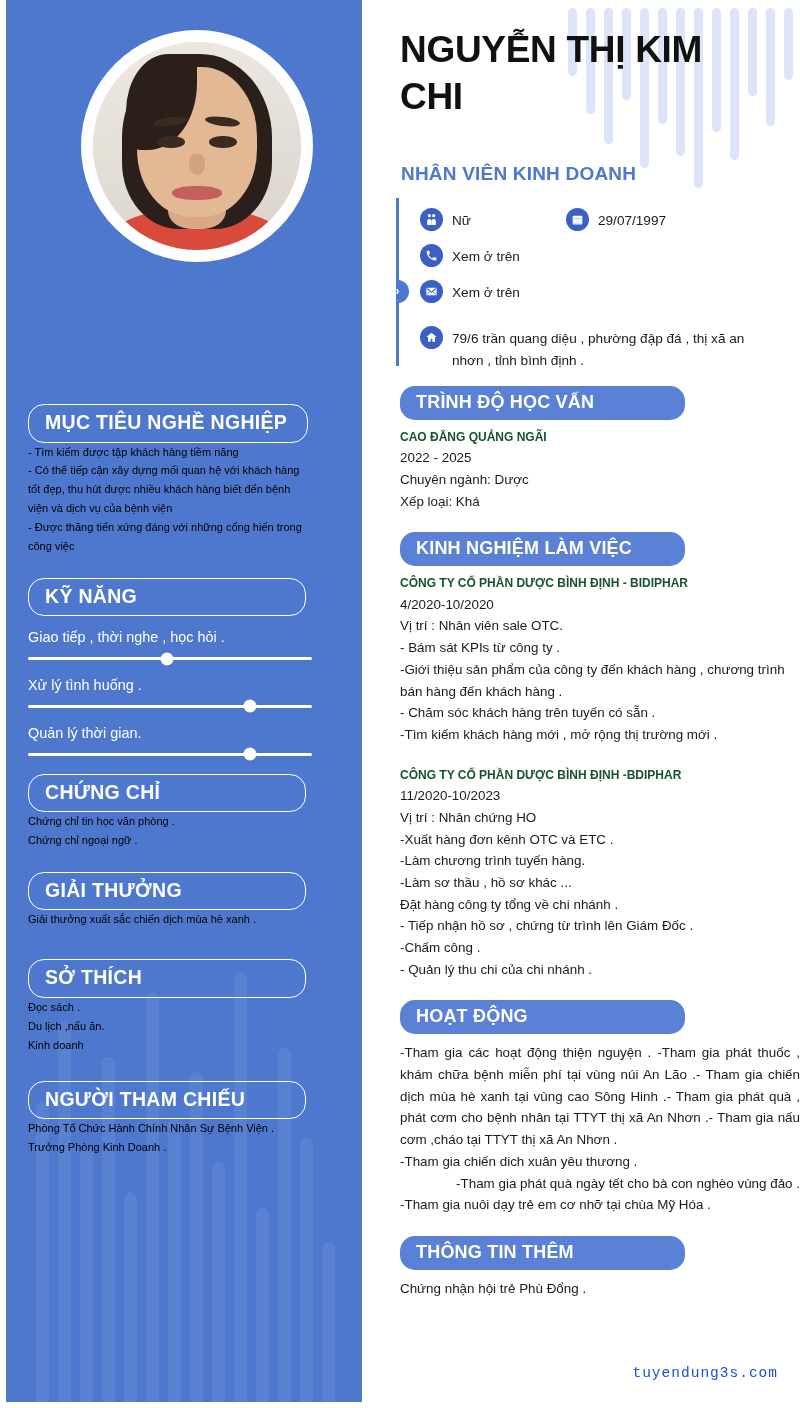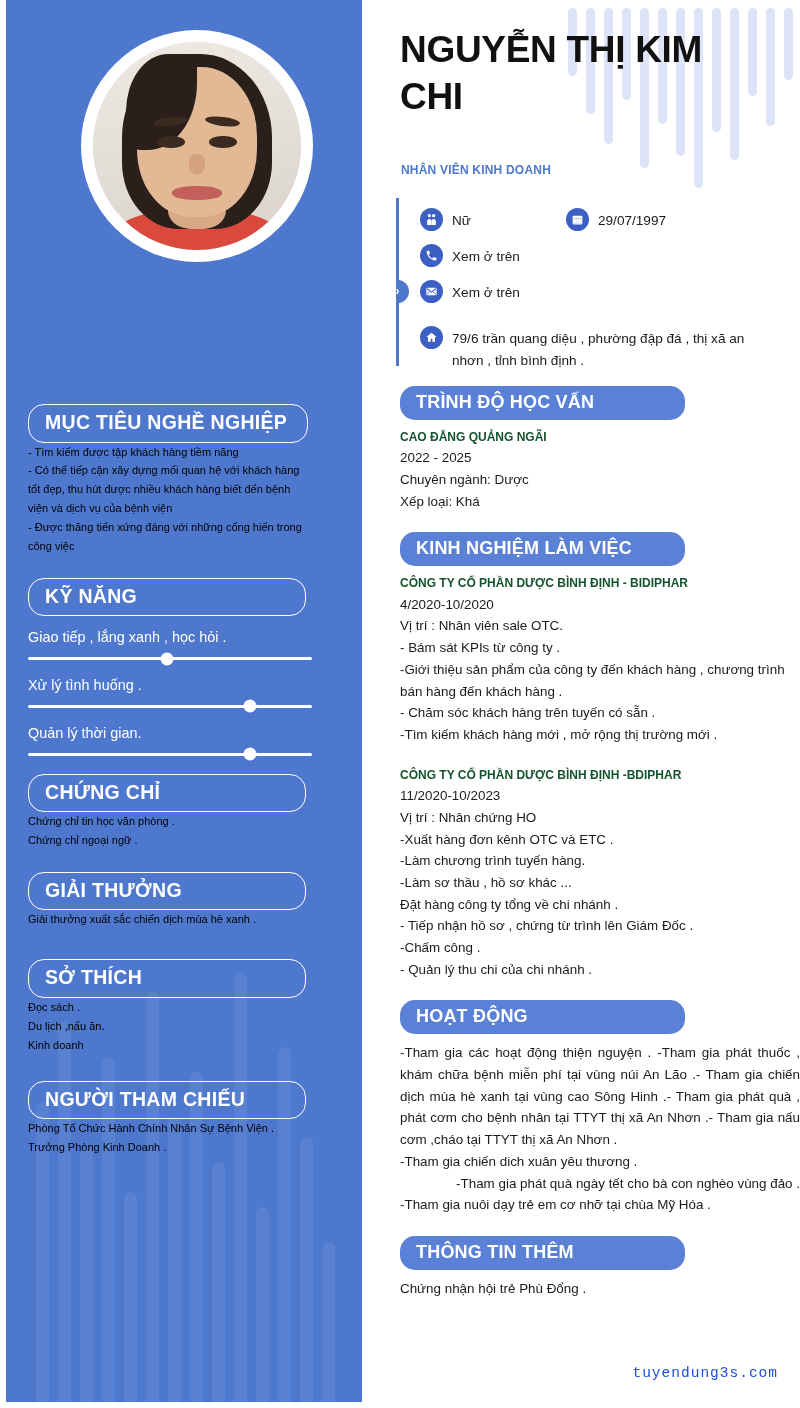--- a/index.html
+++ b/index.html
@@ -136,21 +136,21 @@
     font-size: 37px;
     font-weight: bold;
     color: #111111;
     line-height: 1.28;
     letter-spacing: -0.3px;
     z-index: 2;
   }
   .role {
     position: absolute;
     left: 5px; top: 163px;
-    font-size: 12px;
+    font-size: 19px;
     font-weight: bold;
     color: #4d78ce;
     letter-spacing: 0.2px;
     z-index: 2;
   }
 
   
   .contact {
     position: absolute;
     left: 0; top: 198px;
@@ -269,21 +269,21 @@
           <p> - Có thể tiếp cận xây dựng mối quan hệ với khách hàng tốt đẹp, thu hút được nhiều khách hàng biết đến bệnh viện và dịch vụ của bệnh viện</p>
           <p> - Được thăng tiến xứng đáng với những cống hiến trong công việc</p>
         </div>
       </div>
 
       <div style="height:18px"></div>
 
       <div class="side-section">
         <div class="side-head">KỸ NĂNG</div>
         <div class="skill">
-          <div class="skill-name">Giao tiếp , lắng xanh , học hỏi .</div>
+          <div class="skill-name">Giao tiếp , thời nghe , học hỏi .</div>
           <div class="skill-track">
             <div class="skill-knob" style="left:49%"></div>
           </div>
         </div>
         <div class="skill">
           <div class="skill-name">Xử lý tình huống .</div>
           <div class="skill-track">
             <div class="skill-knob" style="left:78%"></div>
           </div>
         </div>

